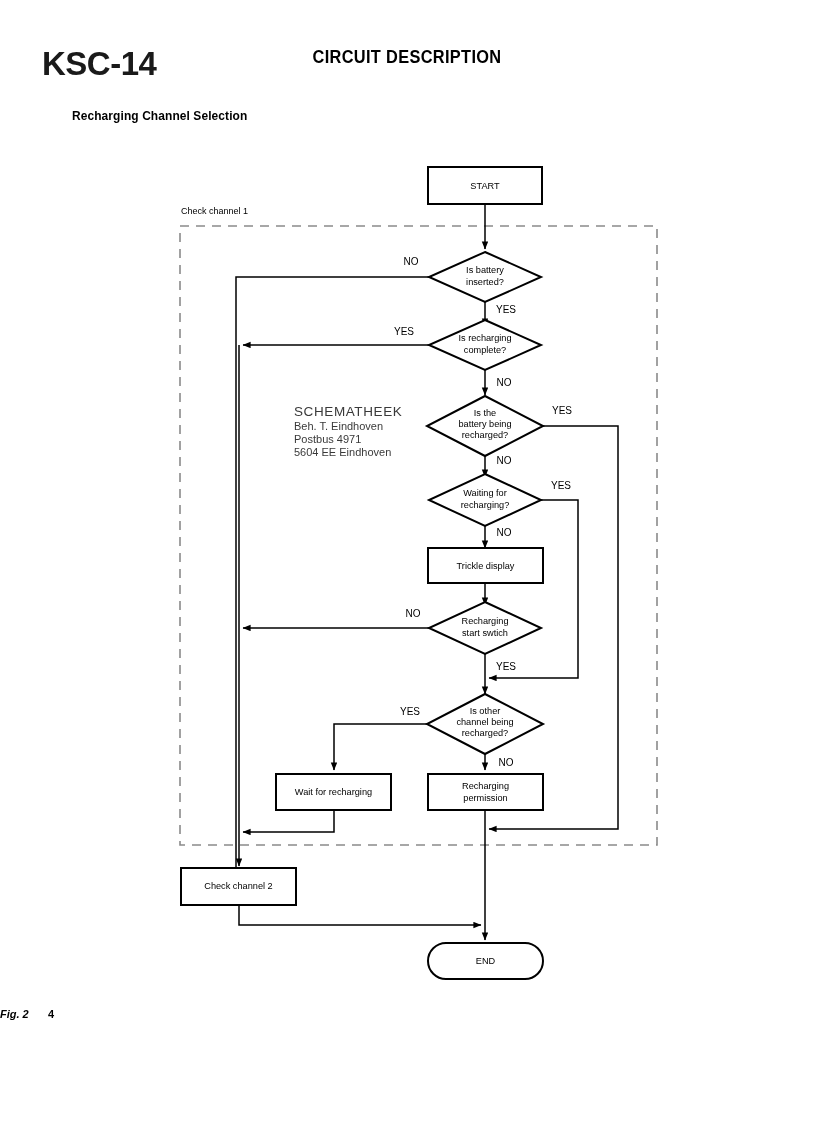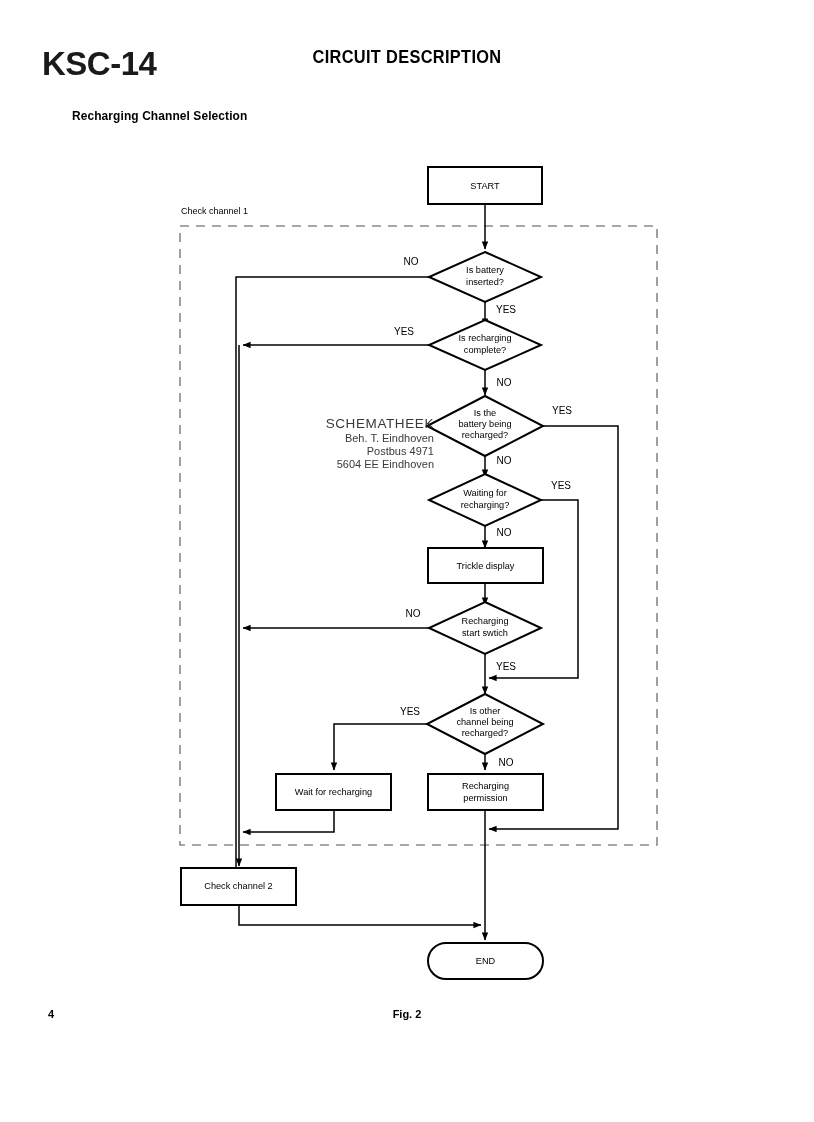--- a/index.html
+++ b/index.html
@@ -111,23 +111,23 @@
     fill: none;
     stroke: #8a8a8a;
     stroke-width: 1.6;
     stroke-dasharray: 9 7;
   }
 
   
   #library-stamp {
     position: absolute;
     left: 294px;
-    top: 416px;
+    top: 404px;
     width: 140px;
-    text-align: right;
+    text-align: left;
     color: #2b2b2b;
     font-family: "Liberation Sans", sans-serif;
     line-height: 1.18;
     opacity: 0.93;
   }
   #library-stamp .stamp-line1 {
     font-size: 13.5px;
     letter-spacing: 0.6px;
     display: block;
   }
@@ -144,23 +144,23 @@
     left: 48px;
     top: 1008px;
     font-size: 11px;
     font-weight: 700;
   }
   #figure-caption {
     position: absolute;
     left: 0;
     top: 1008px;
     width: 814px;
-    text-align: center;
     font-size: 11px;
     font-weight: 700;
+    font-style: italic;
   }
 </style>
 </head>
 <body>
 
 <div id="model-code">KSC-14</div>
 <div id="page-title">CIRCUIT DESCRIPTION</div>
 <div id="section-heading">Recharging Channel Selection</div>
 
 <div id="figure">

